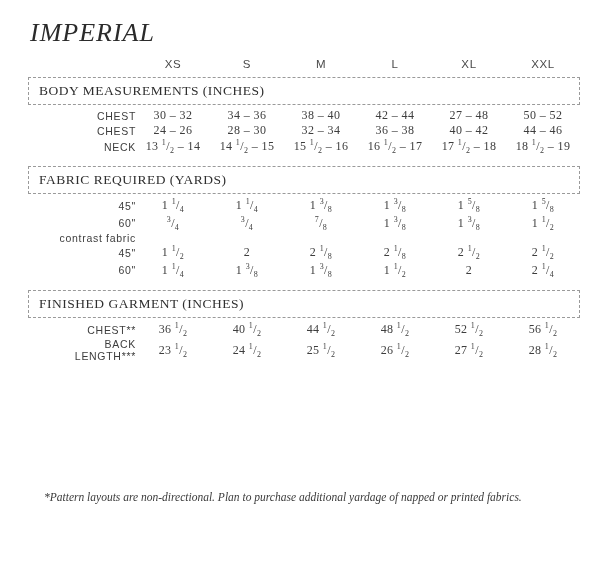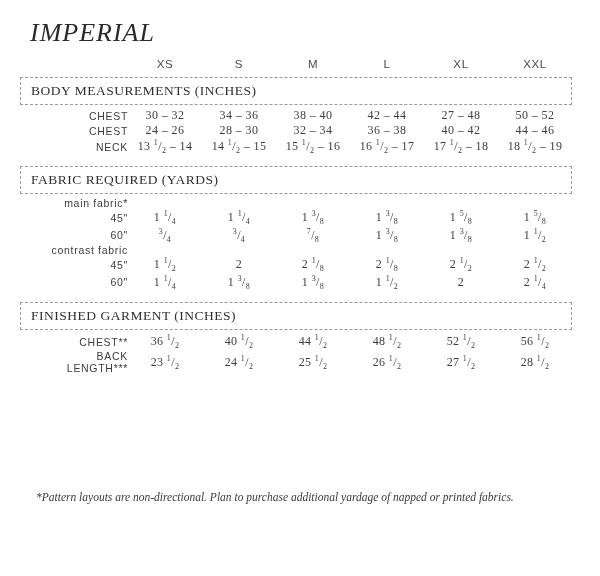--- a/index.html
+++ b/index.html
@@ -27,21 +27,21 @@
     left: 30px;
     top: 18px;
     font-family: "Liberation Serif", serif;
     font-style: italic;
     font-size: 26px;
     letter-spacing: 1px;
     color: #2b2b2b;
   }
   table.size-table {
     position: absolute;
-    left: 20px;
+    left: 28px;
     top: 58px;
     width: 552px;
     border-collapse: collapse;
     font-size: 11px;
   }
   table.size-table td, table.size-table th {
     padding: 0;
     vertical-align: middle;
   }
   .col-label {
@@ -92,21 +92,21 @@
     font-variant: small-caps;
     font-size: 13.5px;
     letter-spacing: 0.5px;
     color: #2f2f2f;
     padding: 5px 0 5px 10px;
     margin: 7px 0 3px 0;
   }
   .spacer-row td { height: 4px; }
   .footnotes {
     position: absolute;
-    left: 36px;
+    left: 44px;
     top: 488px;
     width: 556px;
     font-family: "Liberation Serif", serif;
     font-style: italic;
     font-size: 11.5px;
     line-height: 19px;
     color: #3a3a3a;
   }
   .footnotes div { white-space: nowrap; }
 </style>
@@ -164,29 +164,20 @@
         </tr>
         <tr class="spacer-row">
           <td colspan="7"></td>
         </tr>
         <tr>
           <td colspan="7">
             <div class="section-band">FABRIC REQUIRED (YARDS)</div>
           </td>
         </tr>
         <tr>
-          <td class="rowlabel lower">main fabric*</td>
-          <td class="cell"></td>
-          <td class="cell"></td>
-          <td class="cell"></td>
-          <td class="cell"></td>
-          <td class="cell"></td>
-          <td class="cell"></td>
-        </tr>
-        <tr>
           <td class="rowlabel">45"</td>
           <td class="cell">1 <span class="frac">1</span>/<span class="fracd">4</span></td>
           <td class="cell">1 <span class="frac">1</span>/<span class="fracd">4</span></td>
           <td class="cell">1 <span class="frac">3</span>/<span class="fracd">8</span></td>
           <td class="cell">1 <span class="frac">3</span>/<span class="fracd">8</span></td>
           <td class="cell">1 <span class="frac">5</span>/<span class="fracd">8</span></td>
           <td class="cell">1 <span class="frac">5</span>/<span class="fracd">8</span></td>
         </tr>
         <tr>
           <td class="rowlabel">60"</td>

